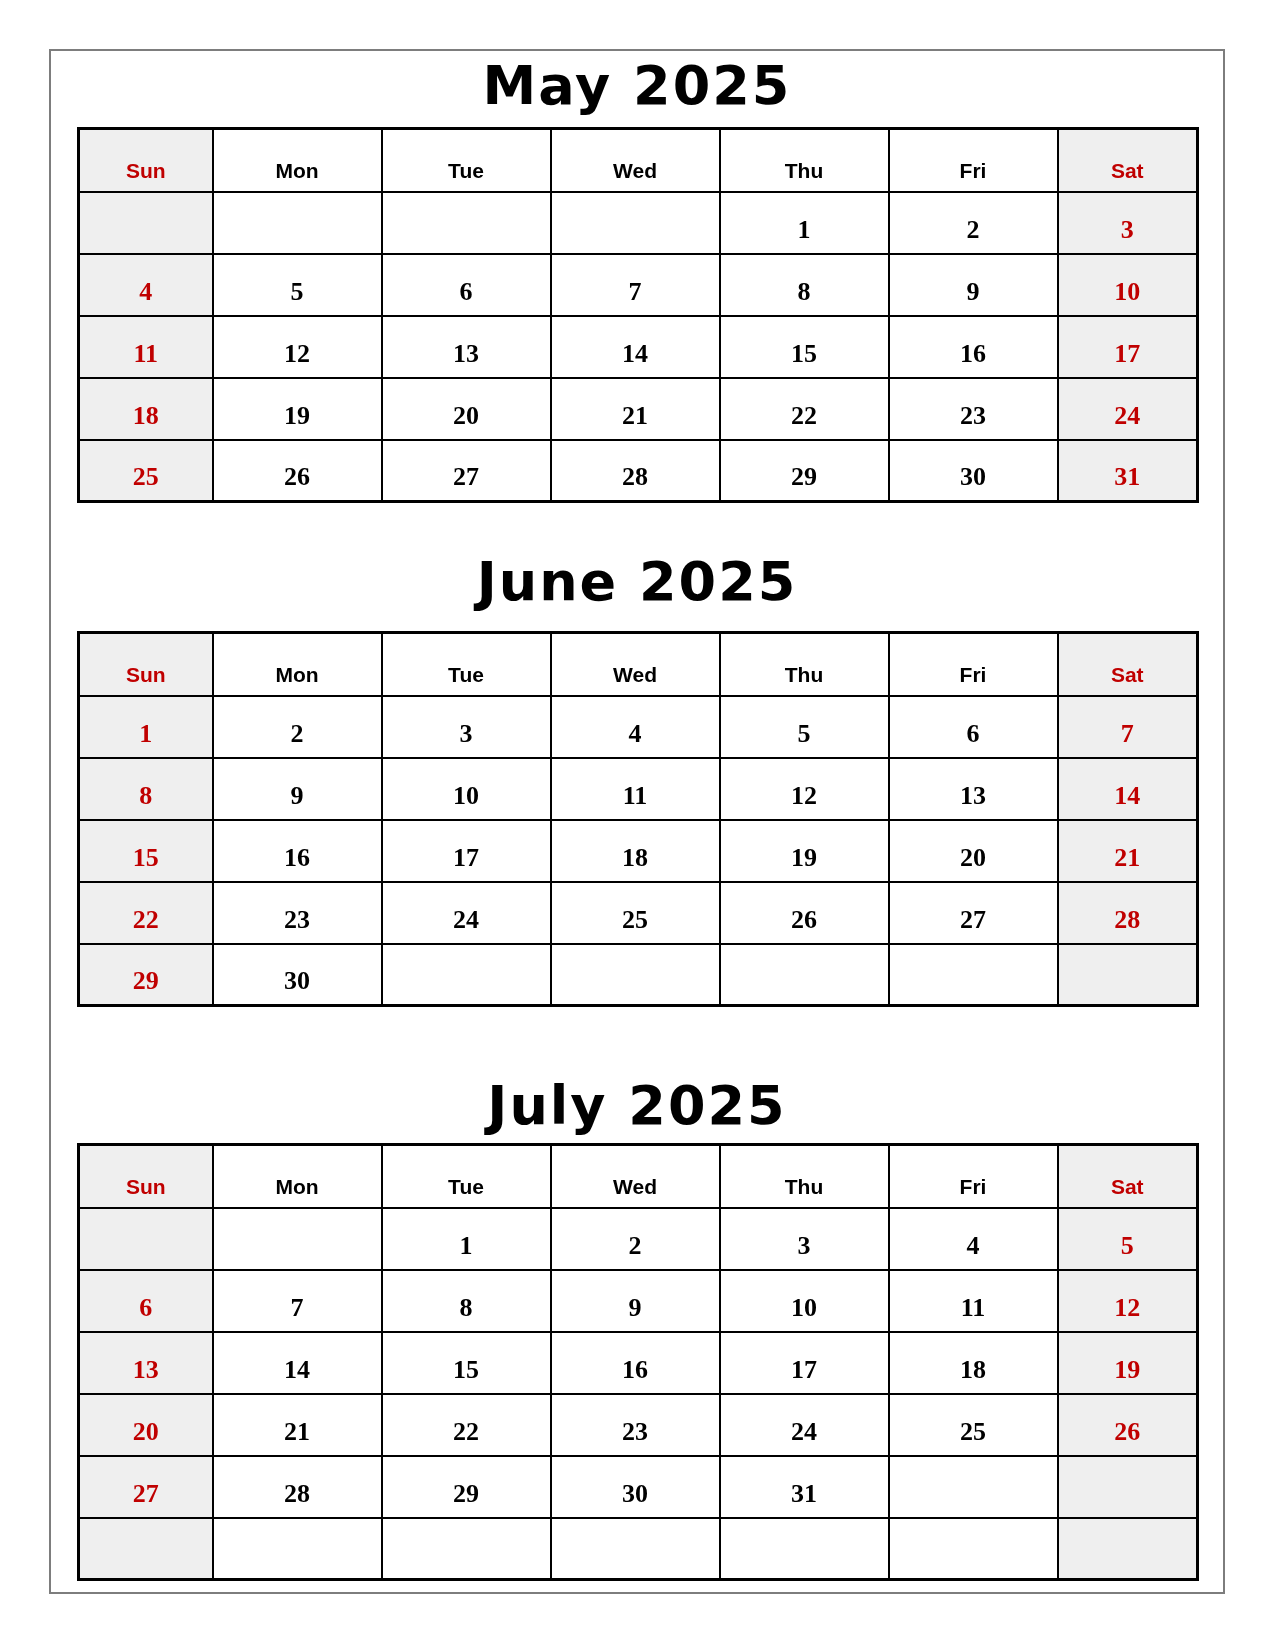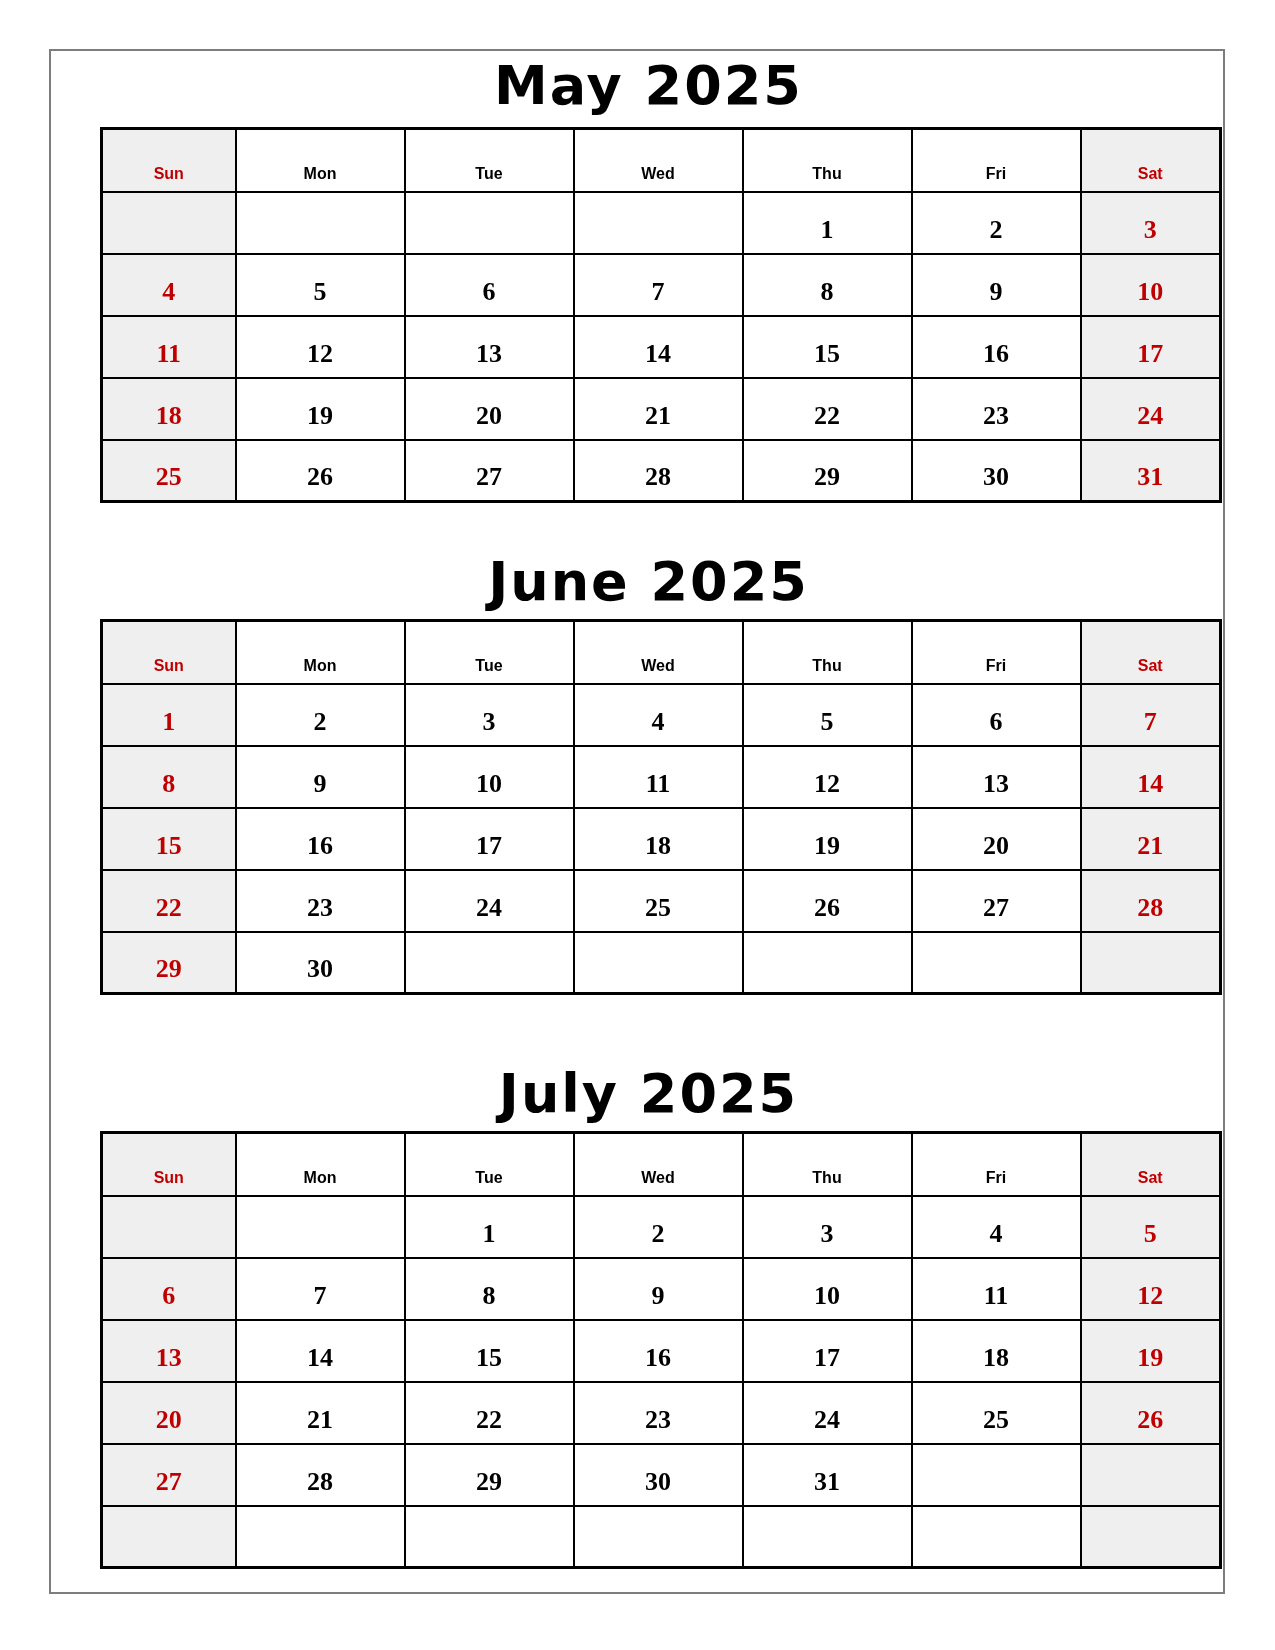--- a/index.html
+++ b/index.html
@@ -16,53 +16,52 @@
     position:relative;
     font-family:"Liberation Sans",sans-serif;
   }
   .page-frame{
     position:absolute;
     left:49px;top:49px;
     width:1176px;height:1545px;
     border:2px solid var(--page-border);
     background:#ffffff;
     overflow:hidden;
-    padding-left:23px;
   }
   .month-title{
     text-align:center;
     font-family:"DejaVu Sans",sans-serif;
     font-weight:800;
     font-size:54px;
     line-height:1;
     letter-spacing:2px;
     color:#000000;
   }
   .month--may .month-title{margin:8px 0 14px;}
-  .month--june .month-title{margin:52px 0 10px;}
+  .month--june .month-title{margin:52px 0 22px;}
   .month--july .month-title{margin:72px 0 10px;}
   table.cal{
     border-collapse:collapse;
     table-layout:fixed;
     width:1119px;
     margin-left:26px;
     border:3px solid var(--table-border);
   }
   table.cal th, table.cal td{
     border:2px solid var(--table-border);
     height:62px;
     vertical-align:bottom;
     text-align:center;
     padding:0 0 8px 0;
     background:#ffffff;
   }
   table.cal th{
     font-family:"Liberation Sans",sans-serif;
     font-weight:bold;
-    font-size:16px;
+    font-size:21px;
     height:63px;
     color:#000000;
   }
   table.cal td{
     font-family:"Liberation Serif",serif;
     font-weight:bold;
     font-size:26px;
     color:#000000;
   }
   table.cal .weekend{

